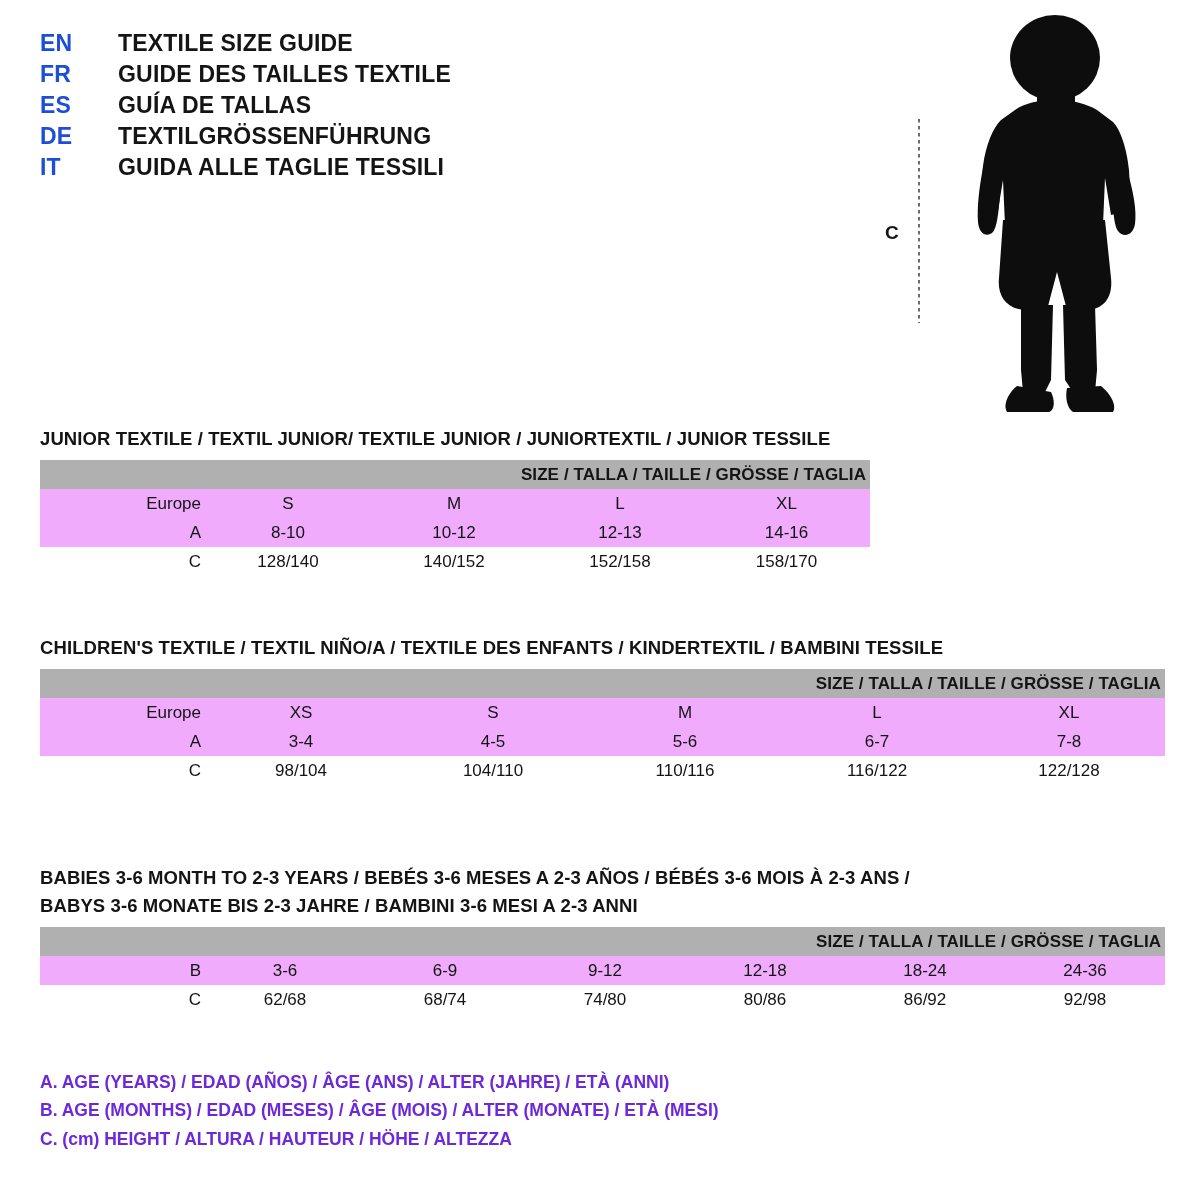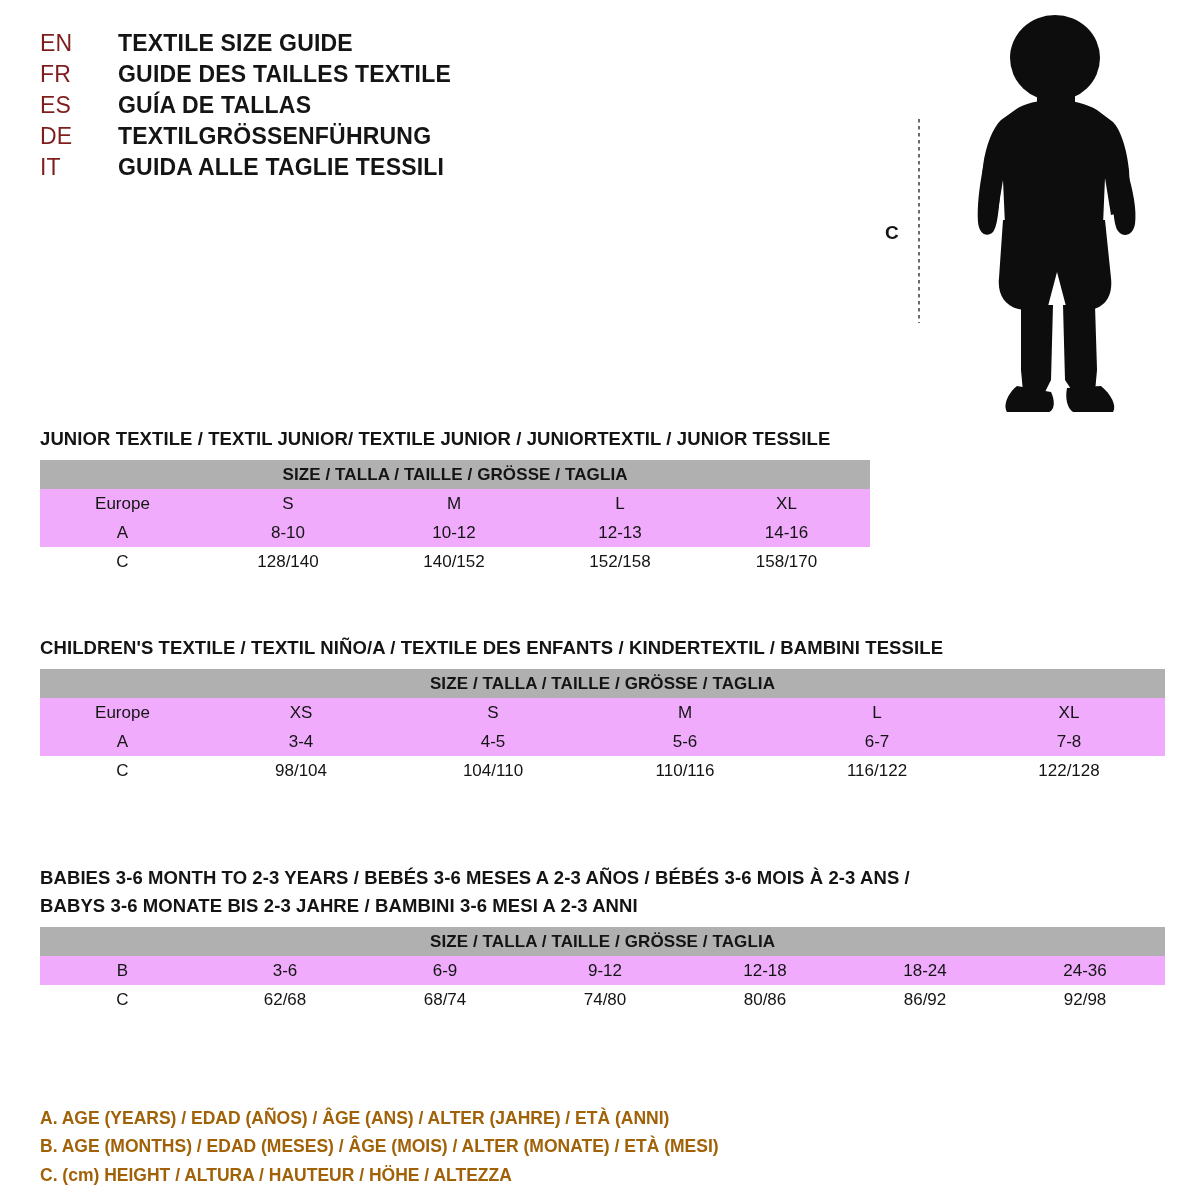--- a/index.html
+++ b/index.html
@@ -28,23 +28,23 @@
   }
   .title-row {
     display: flex;
     align-items: baseline;
     margin-bottom: 4px;
   }
   .title-lang {
     width: 78px;
     flex: 0 0 78px;
     font-size: 23px;
-    font-weight: 400;
+    font-weight: 700;
     letter-spacing: 0.2px;
-    color: #7f1d1d;
+    color: #1d4ed8;
   }
   .title-text {
     font-size: 23px;
     font-weight: 700;
     letter-spacing: 0.2px;
     color: #141414;
     white-space: nowrap;
   }
 
   
@@ -97,39 +97,38 @@
   .band-head td {
     background: #b0b0b0;
     font-weight: 700;
     font-size: 17px;
     letter-spacing: 0.1px;
     height: 30px;
   }
   .row-light td { background: #ffffff; }
   .row-shade td { background: #f0abfc; }
   .cell-label {
-    text-align: center;
+    text-align: right;
     padding-left: 6px;
     font-weight: 400;
   }
   .cell-val {
     text-align: center;
     font-weight: 400;
   }
 
   
   .legend {
     position: absolute;
     left: 40px;
     top: 1068px;
     font-size: 17.5px;
     font-weight: 700;
-    color: #a16207;
+    color: #6d28d9;
     line-height: 1.62;
-    margin-top: 36px;
   }
   .legend div { white-space: nowrap; }
 </style>
 </head>
 <body>
 
 <div class="page">
 
   <div class="title-block">
     <div class="title-row">

